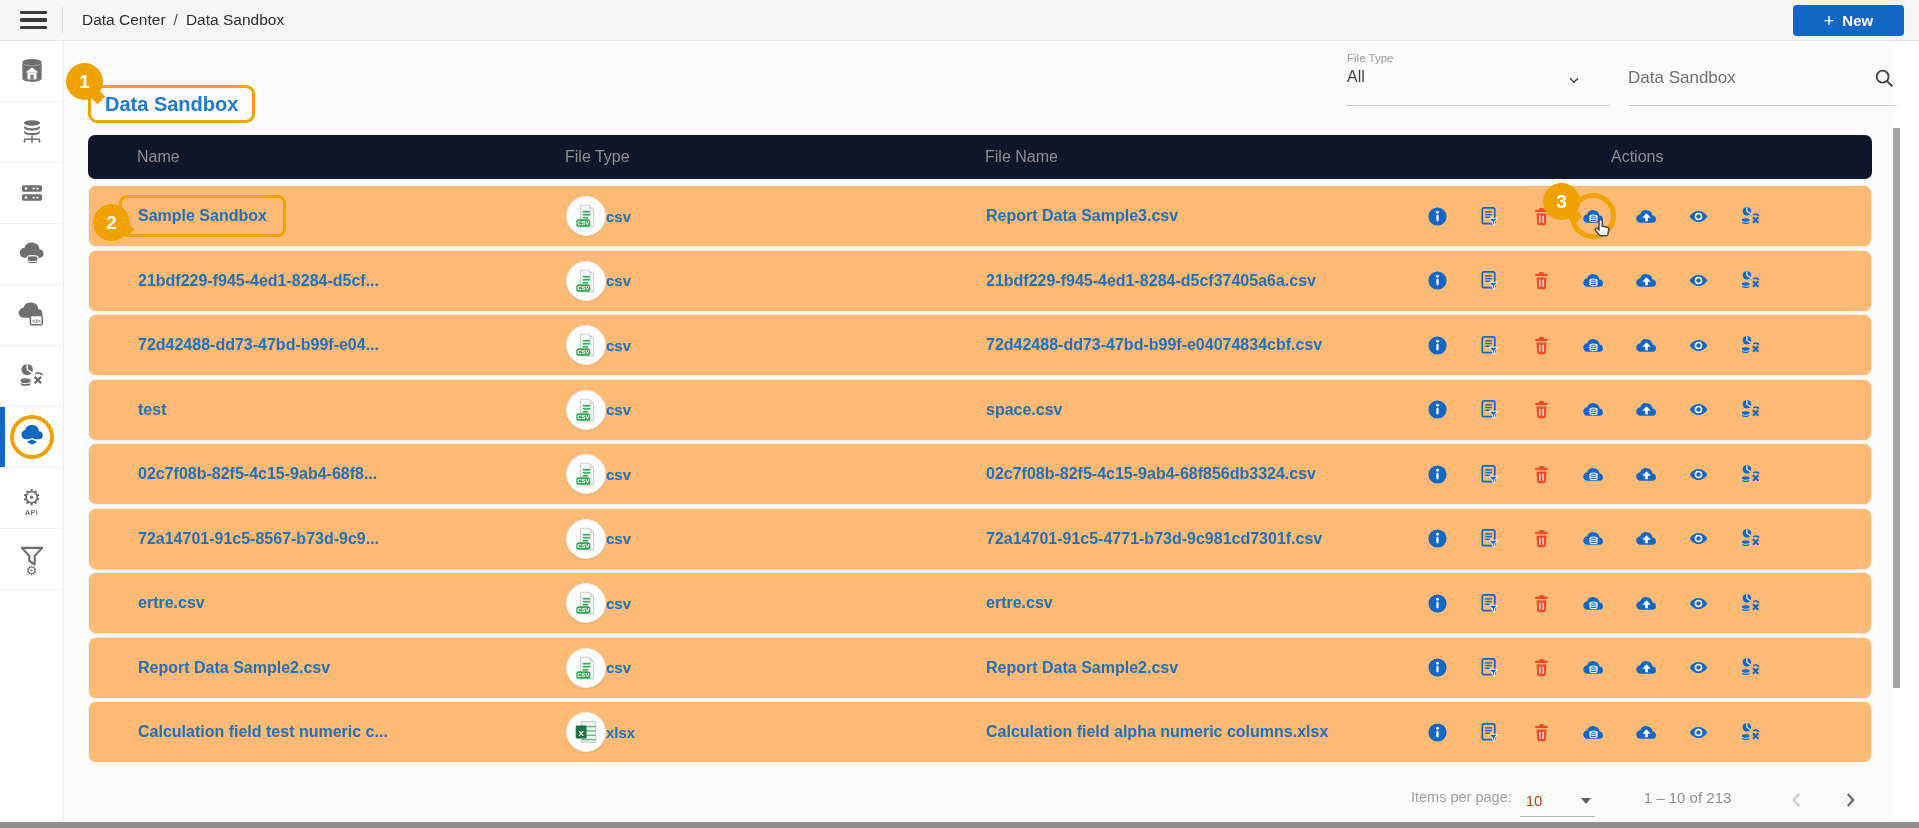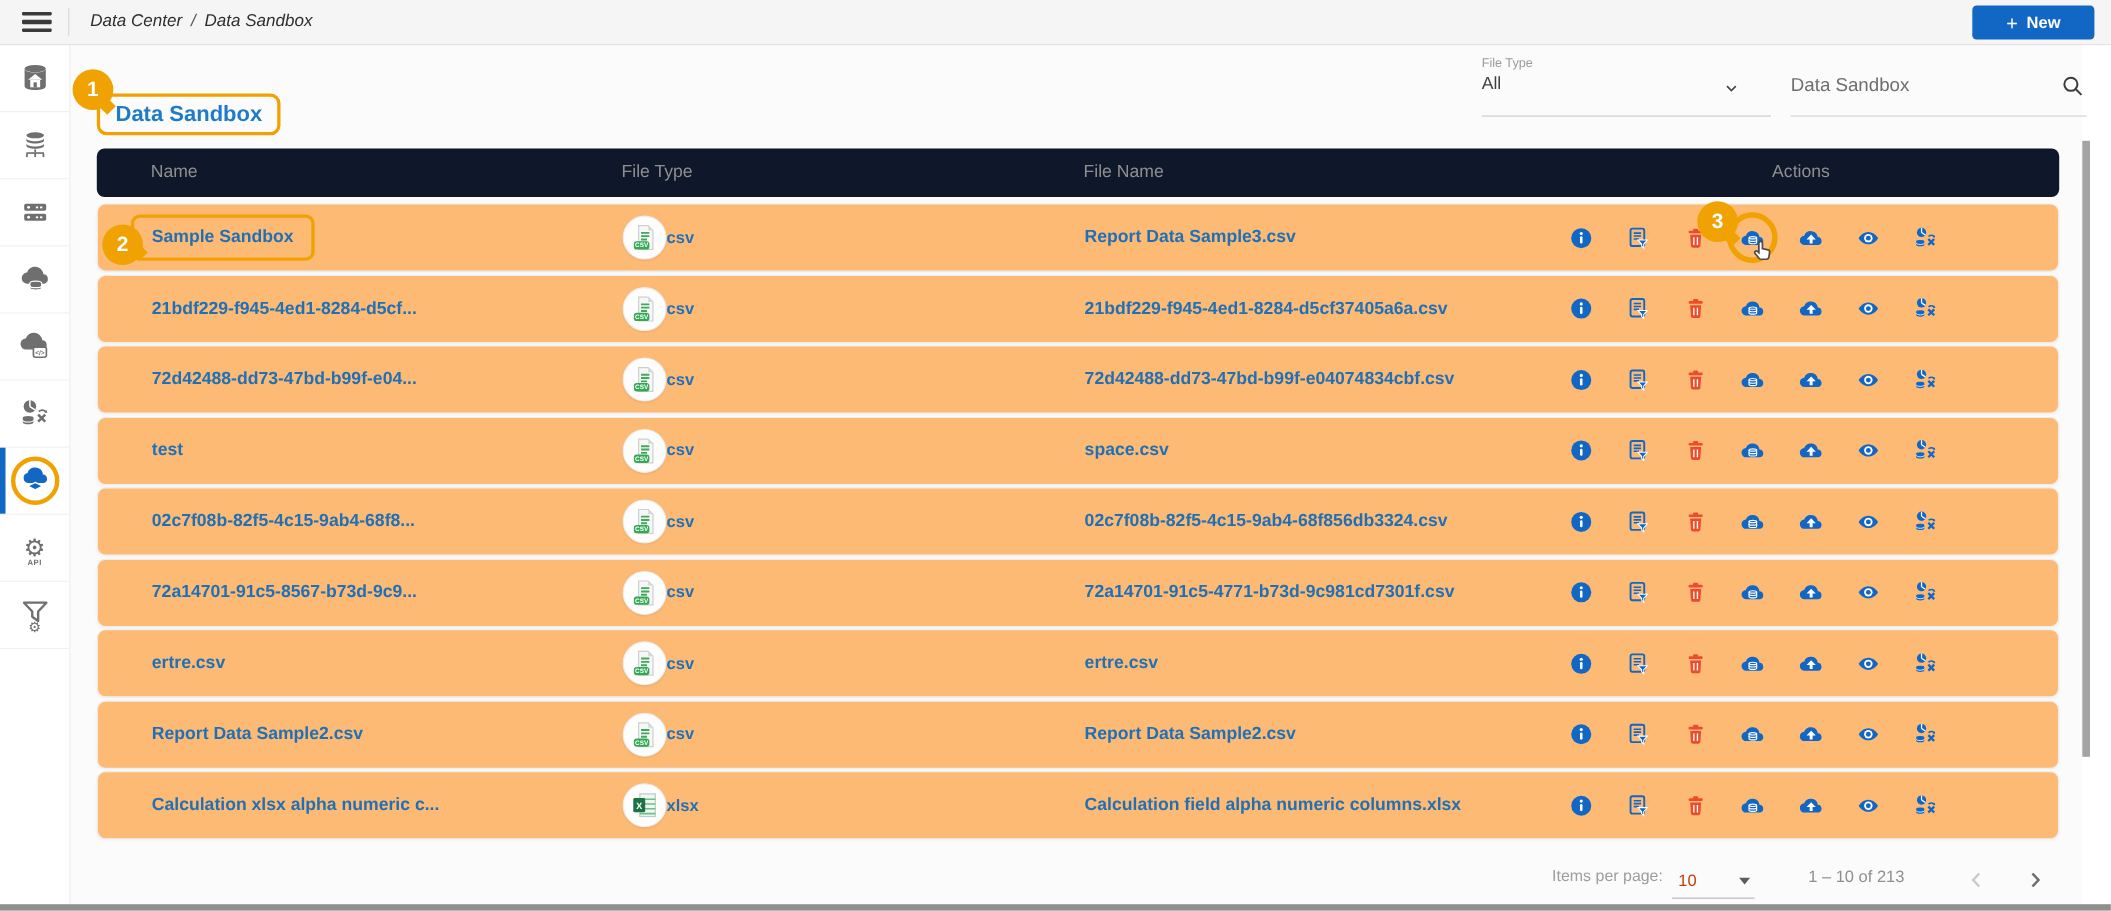--- a/index.html
+++ b/index.html
@@ -5,21 +5,21 @@
   * { margin:0; padding:0; box-sizing:border-box; }
   body { font-family:"Liberation Sans", sans-serif; background:#fff; }
   .screen { position:relative; width:1919px; height:828px; background:#fff; overflow:hidden; }
   .content-bg { position:absolute; left:64px; top:41px; width:1829px; height:781px; background:#fbfbfb; }
 
   
   .topbar { position:absolute; left:0; top:0; width:1919px; height:41px; background:#f5f5f5; border-bottom:1px solid #e2e2e2; display:flex; align-items:center; z-index:20; }
   .hamburger { margin-left:20px; width:27px; height:18px; display:flex; flex-direction:column; justify-content:space-between; cursor:pointer; }
   .hamburger span { display:block; height:3.4px; background:#3a3a3a; border-radius:1px; }
   .tb-divider { width:1px; height:26px; background:#d8d8d8; margin-left:15px; }
-  .breadcrumb { margin-left:19px; font-size:15.5px; color:#2e2e2e; font-weight:500; display:flex; gap:8px;font-style:italic; }
+  .breadcrumb { margin-left:19px; font-size:15.5px; color:#2e2e2e; font-weight:500; display:flex; gap:8px; }
   .breadcrumb .sep { color:#555; }
   .new-btn { position:absolute; right:15px; top:5px; width:111px; height:31px; background:#1266c4; border-radius:4px; color:#fff; font-size:15px; font-weight:600; display:flex; align-items:center; justify-content:center; gap:8px; cursor:pointer; }
   .new-btn .plus { font-size:18px; font-weight:400; line-height:1; }
 
   
   .sidebar { position:absolute; left:0; top:41px; width:64px; height:781px; background:#fff; border-right:1px solid #ececec; z-index:15; }
   .sb-item { position:relative; height:61px; display:flex; align-items:center; justify-content:center; border-bottom:1px solid #f1f1f1; cursor:pointer; }
   .sb-item svg { display:block; }
   .sb-item.active .active-bar { position:absolute; left:0; top:0; width:5px; height:100%; background:#1266c4; }
   .sb-item.active .ring { position:absolute; width:44px; height:44px; border:4px solid #f0a202; border-radius:50%; left:50%; top:50%; transform:translate(-50%,-50%); }
@@ -859,21 +859,21 @@
               <path d="M3.2 16.7c0 .7 1.7 1.3 3.8 1.3s3.8-.6 3.8-1.3" stroke="#fff" stroke-width=".8" fill="none"></path>
               <path d="M14.6 12.8l5.6 5.6M20.2 12.8l-5.6 5.6" stroke="#1266c4" stroke-width="2.2"></path>
               <path d="M14.8 10.4c1.7-1.3 3.9-1.2 5.4.1" stroke="#1266c4" stroke-width="1.4" fill="none"></path>
               <polygon points="20.6,9.2 21.2,11.5 18.9,11.2" fill="#1266c4"></polygon>
             </svg>
       </span>
     </span>
   </div>
 
   <div class="row">
-    <span class="cell c-name"><a class="lnk">Calculation xlsx alpha numeric c...</a></span>
+    <span class="cell c-name"><a class="lnk">Calculation field test numeric c...</a></span>
     <span class="cell c-ftype">
 
       <span class="ft-badge ftb-xlsx">
         <svg width="26" height="26" viewBox="0 0 24 24">
               <rect x="8" y="2.5" width="13" height="19" fill="#eef7f1" stroke="#b9cfc2" stroke-width="1"></rect>
               <line x1="8" y1="7" x2="21" y2="7" stroke="#6fbf8e" stroke-width="1.4"></line>
               <line x1="8" y1="11" x2="21" y2="11" stroke="#6fbf8e" stroke-width="1.4"></line>
               <line x1="8" y1="15" x2="21" y2="15" stroke="#6fbf8e" stroke-width="1.4"></line>
               <line x1="8" y1="19" x2="21" y2="19" stroke="#6fbf8e" stroke-width="1.4"></line>
               <rect x="2.5" y="6" width="10" height="12" rx="1.2" fill="#1e7145"></rect>

